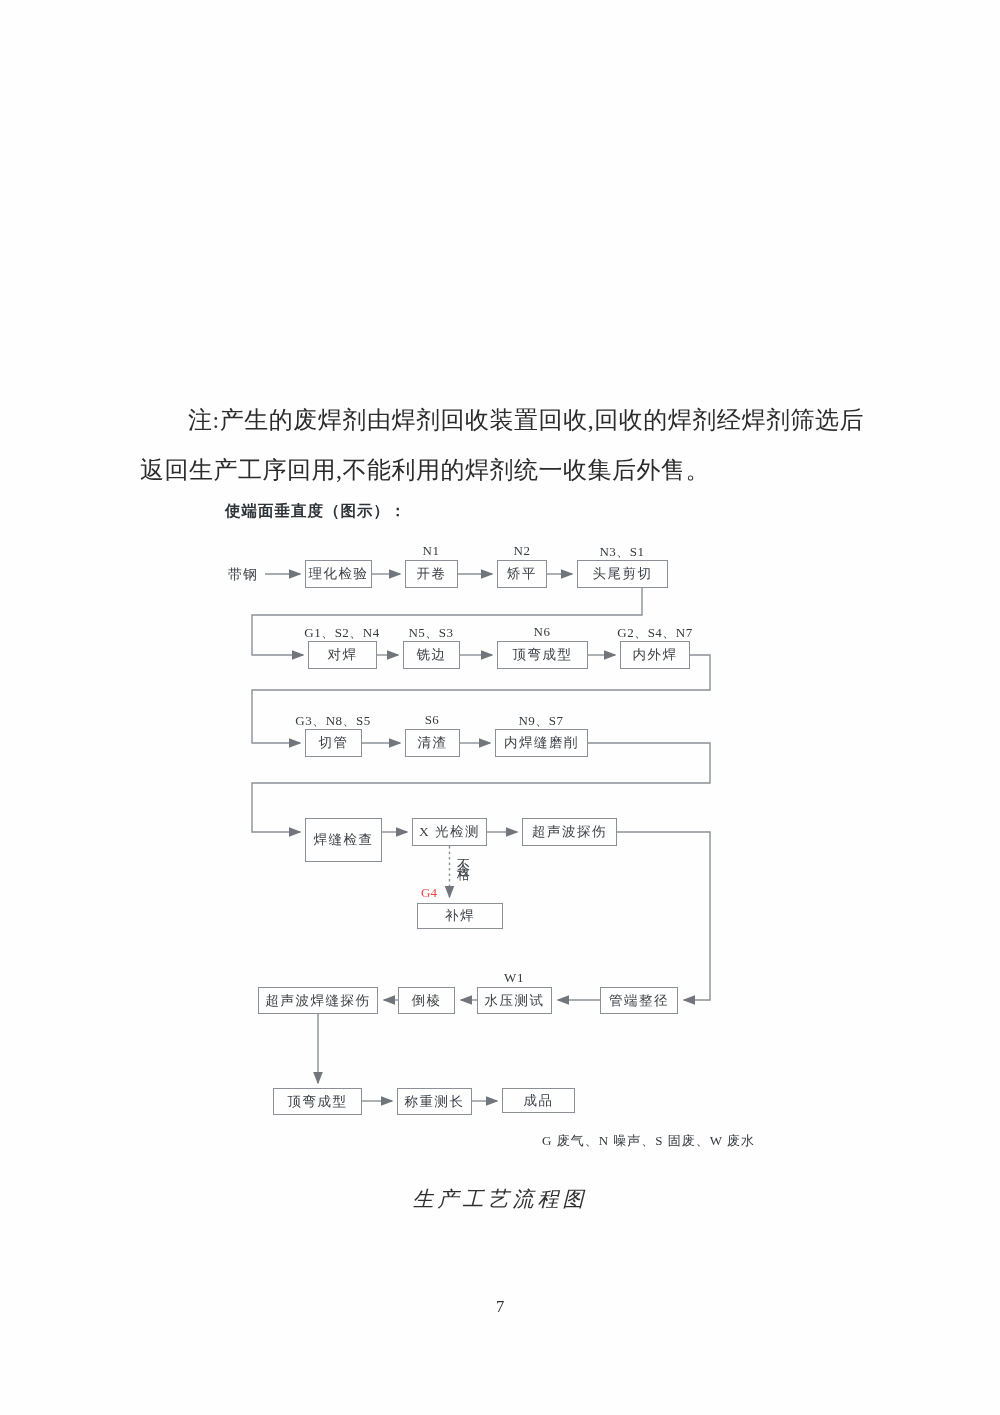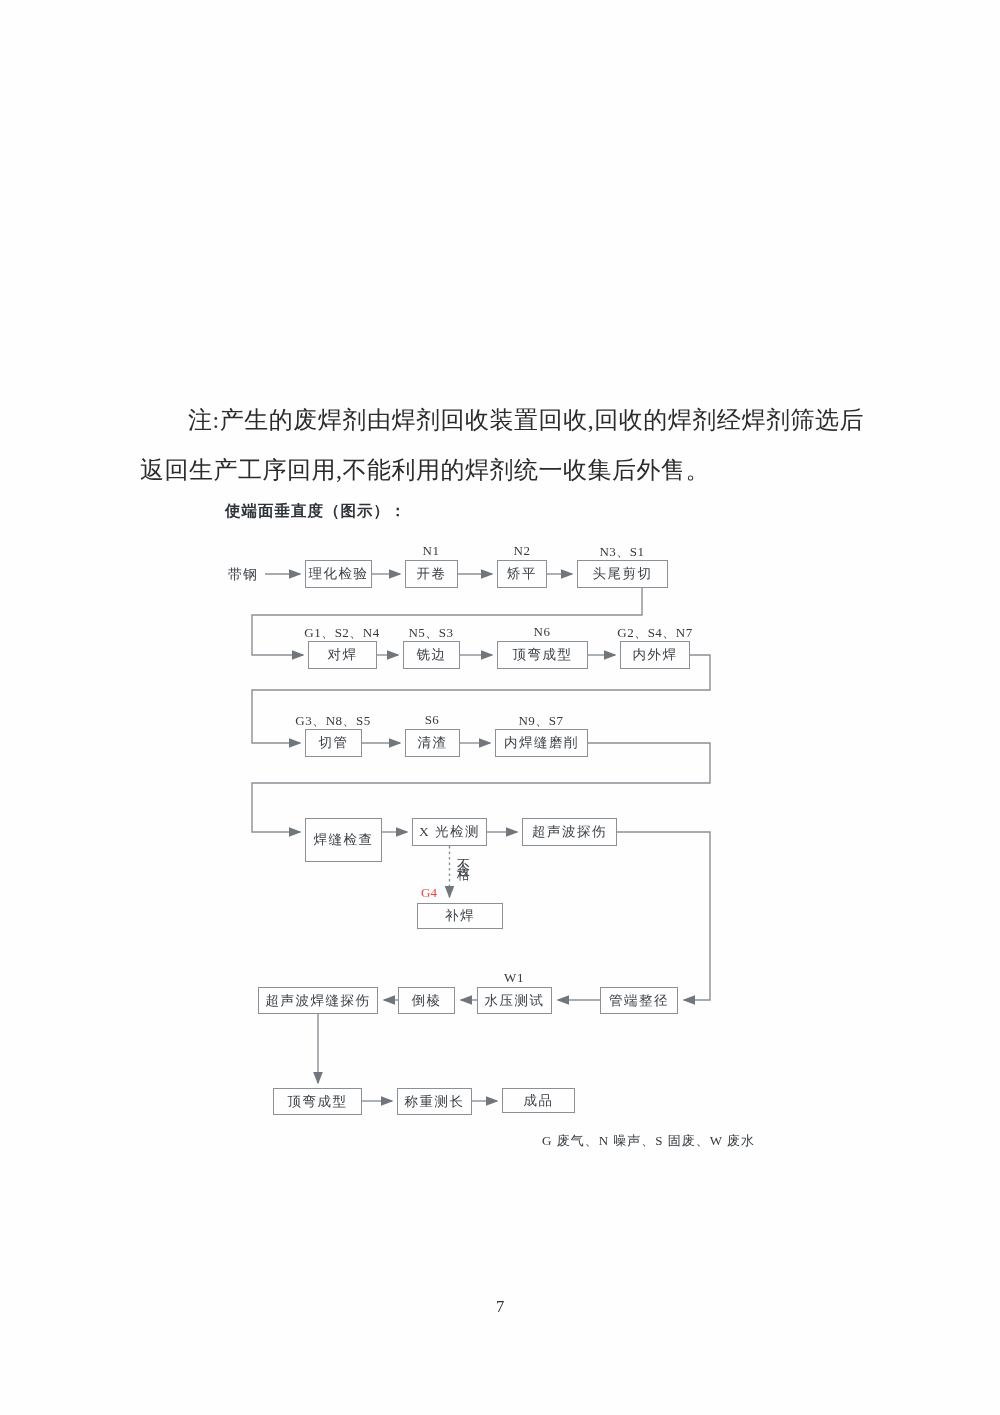--- a/index.html
+++ b/index.html
@@ -157,15 +157,16 @@
     <div class="box" style="left:252px;top:487px;width:75px;height:27px">水压测试</div>
     <div class="box" style="left:375px;top:487px;width:78px;height:27px">管端整径</div>
 
     <div class="box" style="left:48px;top:588px;width:89px;height:27px">顶弯成型</div>
     <div class="box" style="left:172px;top:588px;width:75px;height:27px">称重测长</div>
     <div class="box" style="left:277px;top:588px;width:73px;height:25px">成品</div>
 
     <div class="legend">G 废气、N 噪声、S 固废、W 废水</div>
   </div>
 
+  <div class="caption">生产工艺流程图</div>
   <div class="page-number">7</div>
 
 </div>
 
 </body></html>

